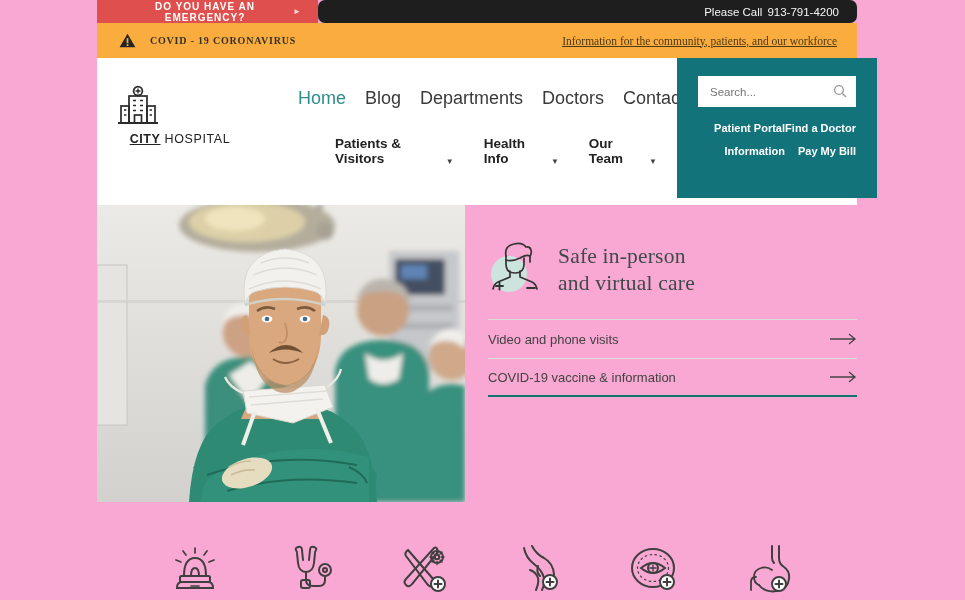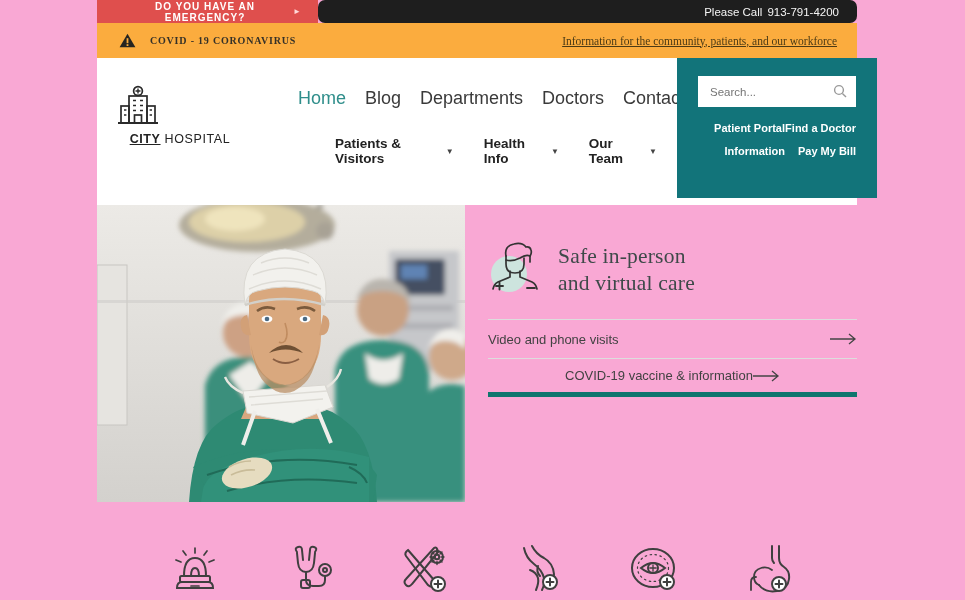--- a/index.html
+++ b/index.html
@@ -32,21 +32,21 @@
   
   .header { position:absolute; left:97px; top:58px; width:760px; height:147px; background:#fff; }
   .logo { position:absolute; left:18px; top:26px; width:130px; text-align:center; cursor:pointer; }
   .logo-text { margin-top:4px; font-size:12.5px; letter-spacing:0.6px; color:#222; }
   .logo-text b { font-weight:700;text-decoration:underline; }
   .nav { position:absolute; left:238px; top:0; width:322px; }
   .nav-row1 { display:flex; justify-content:center; gap:19px; margin-top:30px; font-size:18px; }
   .nav-row1 .nav-item { color:#3a3a3a; cursor:pointer; }
   .nav-row1 .nav-item.active { color:#2f8e8b; }
   .nav-row2 { display:flex; justify-content:center; gap:30px; margin-top:27px; font-size:13.5px; font-weight:700; color:#222; }
-  .nav-row2 .nav-item { cursor:pointer; display:flex; align-items:center; gap:7px; }
+  .nav-row2 .nav-item { cursor:pointer; display:flex; align-items:flex-end; gap:7px; }
   .nav-row2 .caret { font-size:8px; color:#444; }
   .quick-panel {
     position:absolute; left:560px; top:0; width:200px; height:140px; background:#12747a; padding:18px 21px;margin-left:20px;
   }
   .search-wrap { position:relative; width:100%; height:31px; }
   .search-input {
     width:100%; height:31px; border:none; background:#fff; font-family:"Liberation Sans",sans-serif;
     font-size:11.5px; color:#333; padding:0 30px 0 12px; outline:none;
   }
   .search-icon { position:absolute; right:9px; top:8px; cursor:pointer; }
@@ -59,21 +59,21 @@
   .hero-head { display:flex; gap:16px; margin-top:34px; align-items:center; }
   .hero-title {
     font-family:"Liberation Serif", serif; font-size:21.5px; line-height:1.26; color:#3e4949;
     letter-spacing:0.2px; padding-top:4px;
   }
   .hero-links { margin-top:22px; }
   .hero-link {
     height:39px; display:flex; align-items:center; justify-content:space-between;
     border-top:1px solid #ddd; cursor:pointer; font-size:13px; color:#424242;
   }
-  .hero-link:last-child { border-bottom:5px solid #0f766e;justify-content:center; }
+  .hero-link:last-child { border-bottom:2px solid #0f766e; }
   
   .services {
     position:absolute; left:97px; top:538px; width:760px; height:60px;
     display:flex; justify-content:space-between; align-items:center; padding:0 62px 0 70px;
   }
   .service { width:56px; height:56px; cursor:pointer; }
   svg { display:block; }
 </style>
 </head>
 <body>

